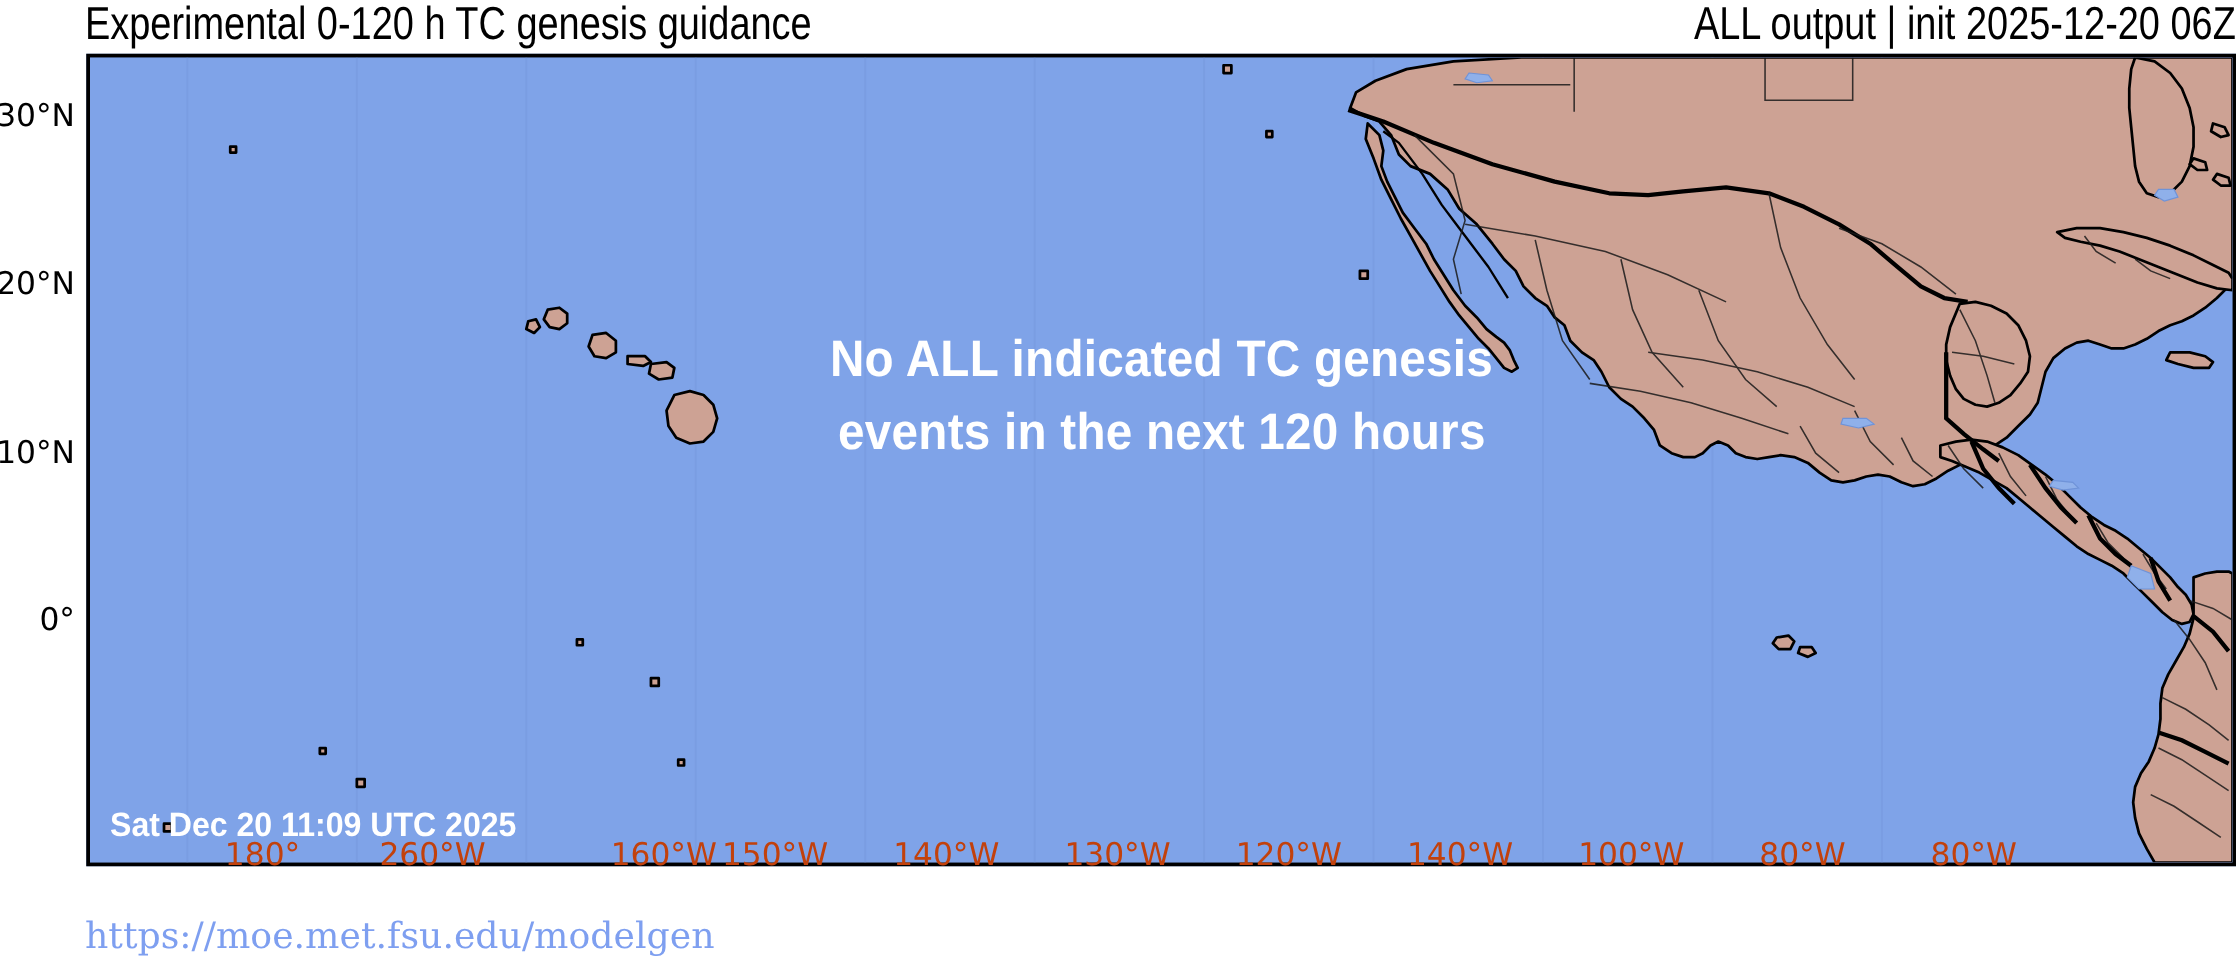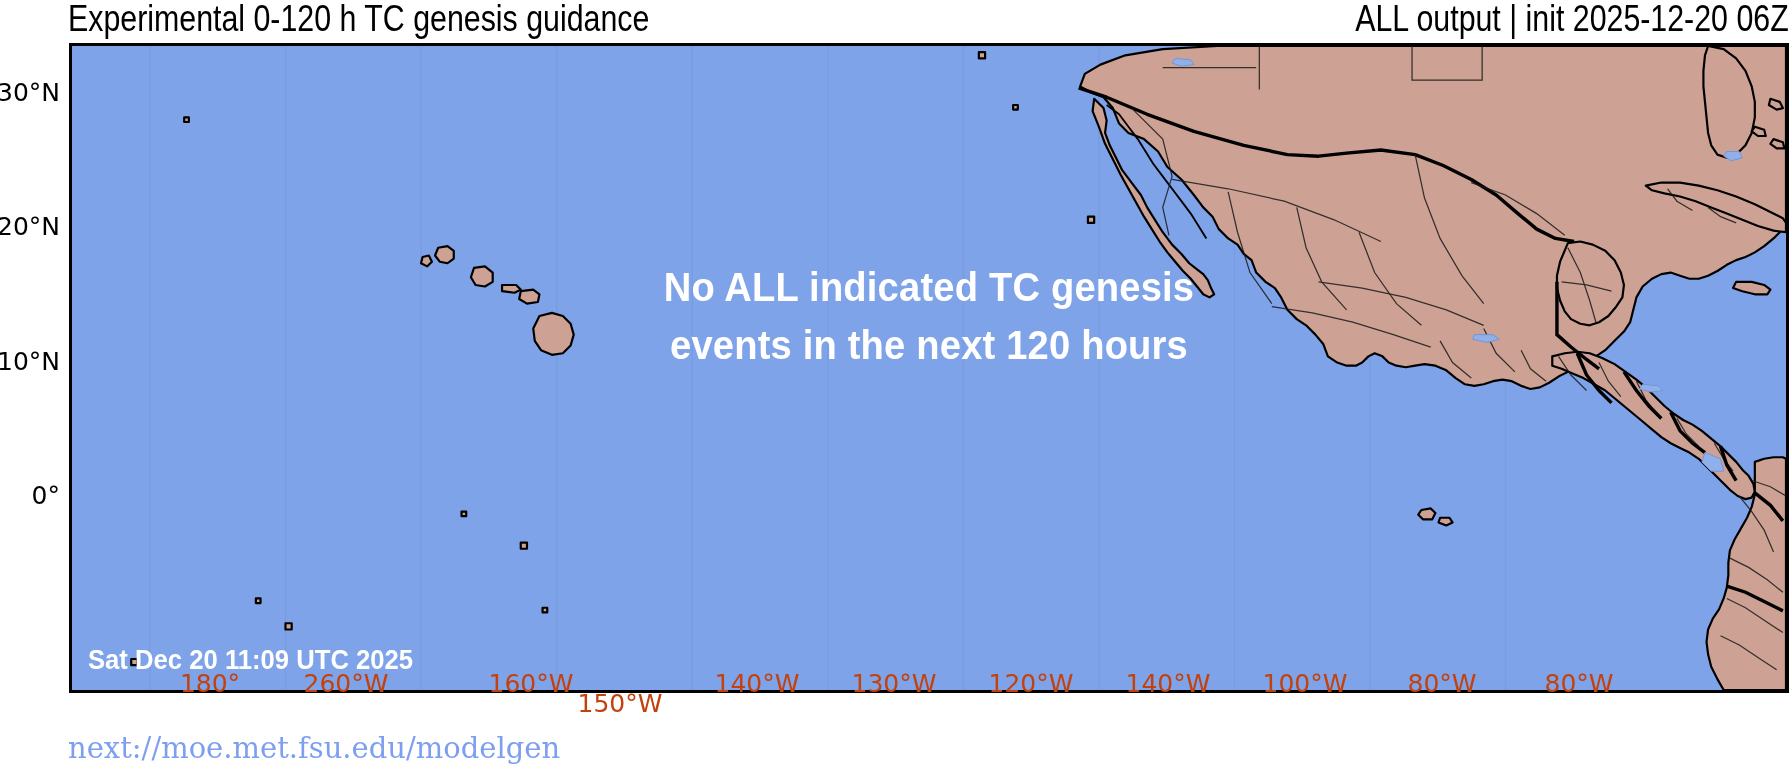--- a/index.html
+++ b/index.html
@@ -20,21 +20,21 @@
       font-family:"Liberation Sans","DejaVu Sans",sans-serif;}
 
   
   .plot{position:absolute;left:69px;top:43px;width:1720px;height:650px;
         border:3px solid #000;box-sizing:border-box;background:#7fa3e8;
         overflow:hidden;}
   .plot svg{display:block;width:100%;height:100%;}
 
   
   .msg{position:absolute;left:0;top:0;width:100%;height:100%;
-       display:flex;flex-direction:column;
+       display:flex;flex-direction:column;align-items:center;
        justify-content:flex-start;padding-top:212px;box-sizing:border-box;
        pointer-events:none;}
   .msg div{color:#ffffff;font-weight:bold;font-size:41px;line-height:1.42;
        letter-spacing:.2px;text-align:center;white-space:nowrap;
        transform:scaleX(.93);}
   .stamp{position:absolute;left:16px;bottom:14px;color:#fff;font-weight:bold;
        font-size:27px;white-space:nowrap;transform:scaleX(.95);
        transform-origin:left bottom;}
 
   
@@ -247,25 +247,25 @@
   <div id="yticks">
       <div class="ylab" style="top: 78px;">30°N</div>
       <div class="ylab" style="top: 212px;">20°N</div>
       <div class="ylab" style="top: 347px;">10°N</div>
       <div class="ylab" style="top: 481px;">0°</div>
     </div>
   <div id="xticks">
       <div class="xlab" style="left: 210px;">180°</div>
       <div class="xlab" style="left: 346px;">260°W</div>
       <div class="xlab" style="left: 483px; margin-left: 48px;">160°W</div>
-      <div class="xlab" style="left: 620px; margin-top: 20px;">150°W</div>
+      <div class="xlab" style="left: 620px;">150°W</div>
       <div class="xlab" style="left: 757px;">140°W</div>
       <div class="xlab" style="left: 894px;">130°W</div>
       <div class="xlab" style="left: 1031px;">120°W</div>
       <div class="xlab" style="left: 1168px;">140°W</div>
       <div class="xlab" style="left: 1305px;">100°W</div>
       <div class="xlab" style="left: 1442px;">80°W</div>
       <div class="xlab" style="left: 1579px;">80°W</div>
     </div>
 
-  <div class="url">next://moe.met.fsu.edu/modelgen</div>
+  <div class="url">https://moe.met.fsu.edu/modelgen</div>
 
 </div>
 
 </body></html>

